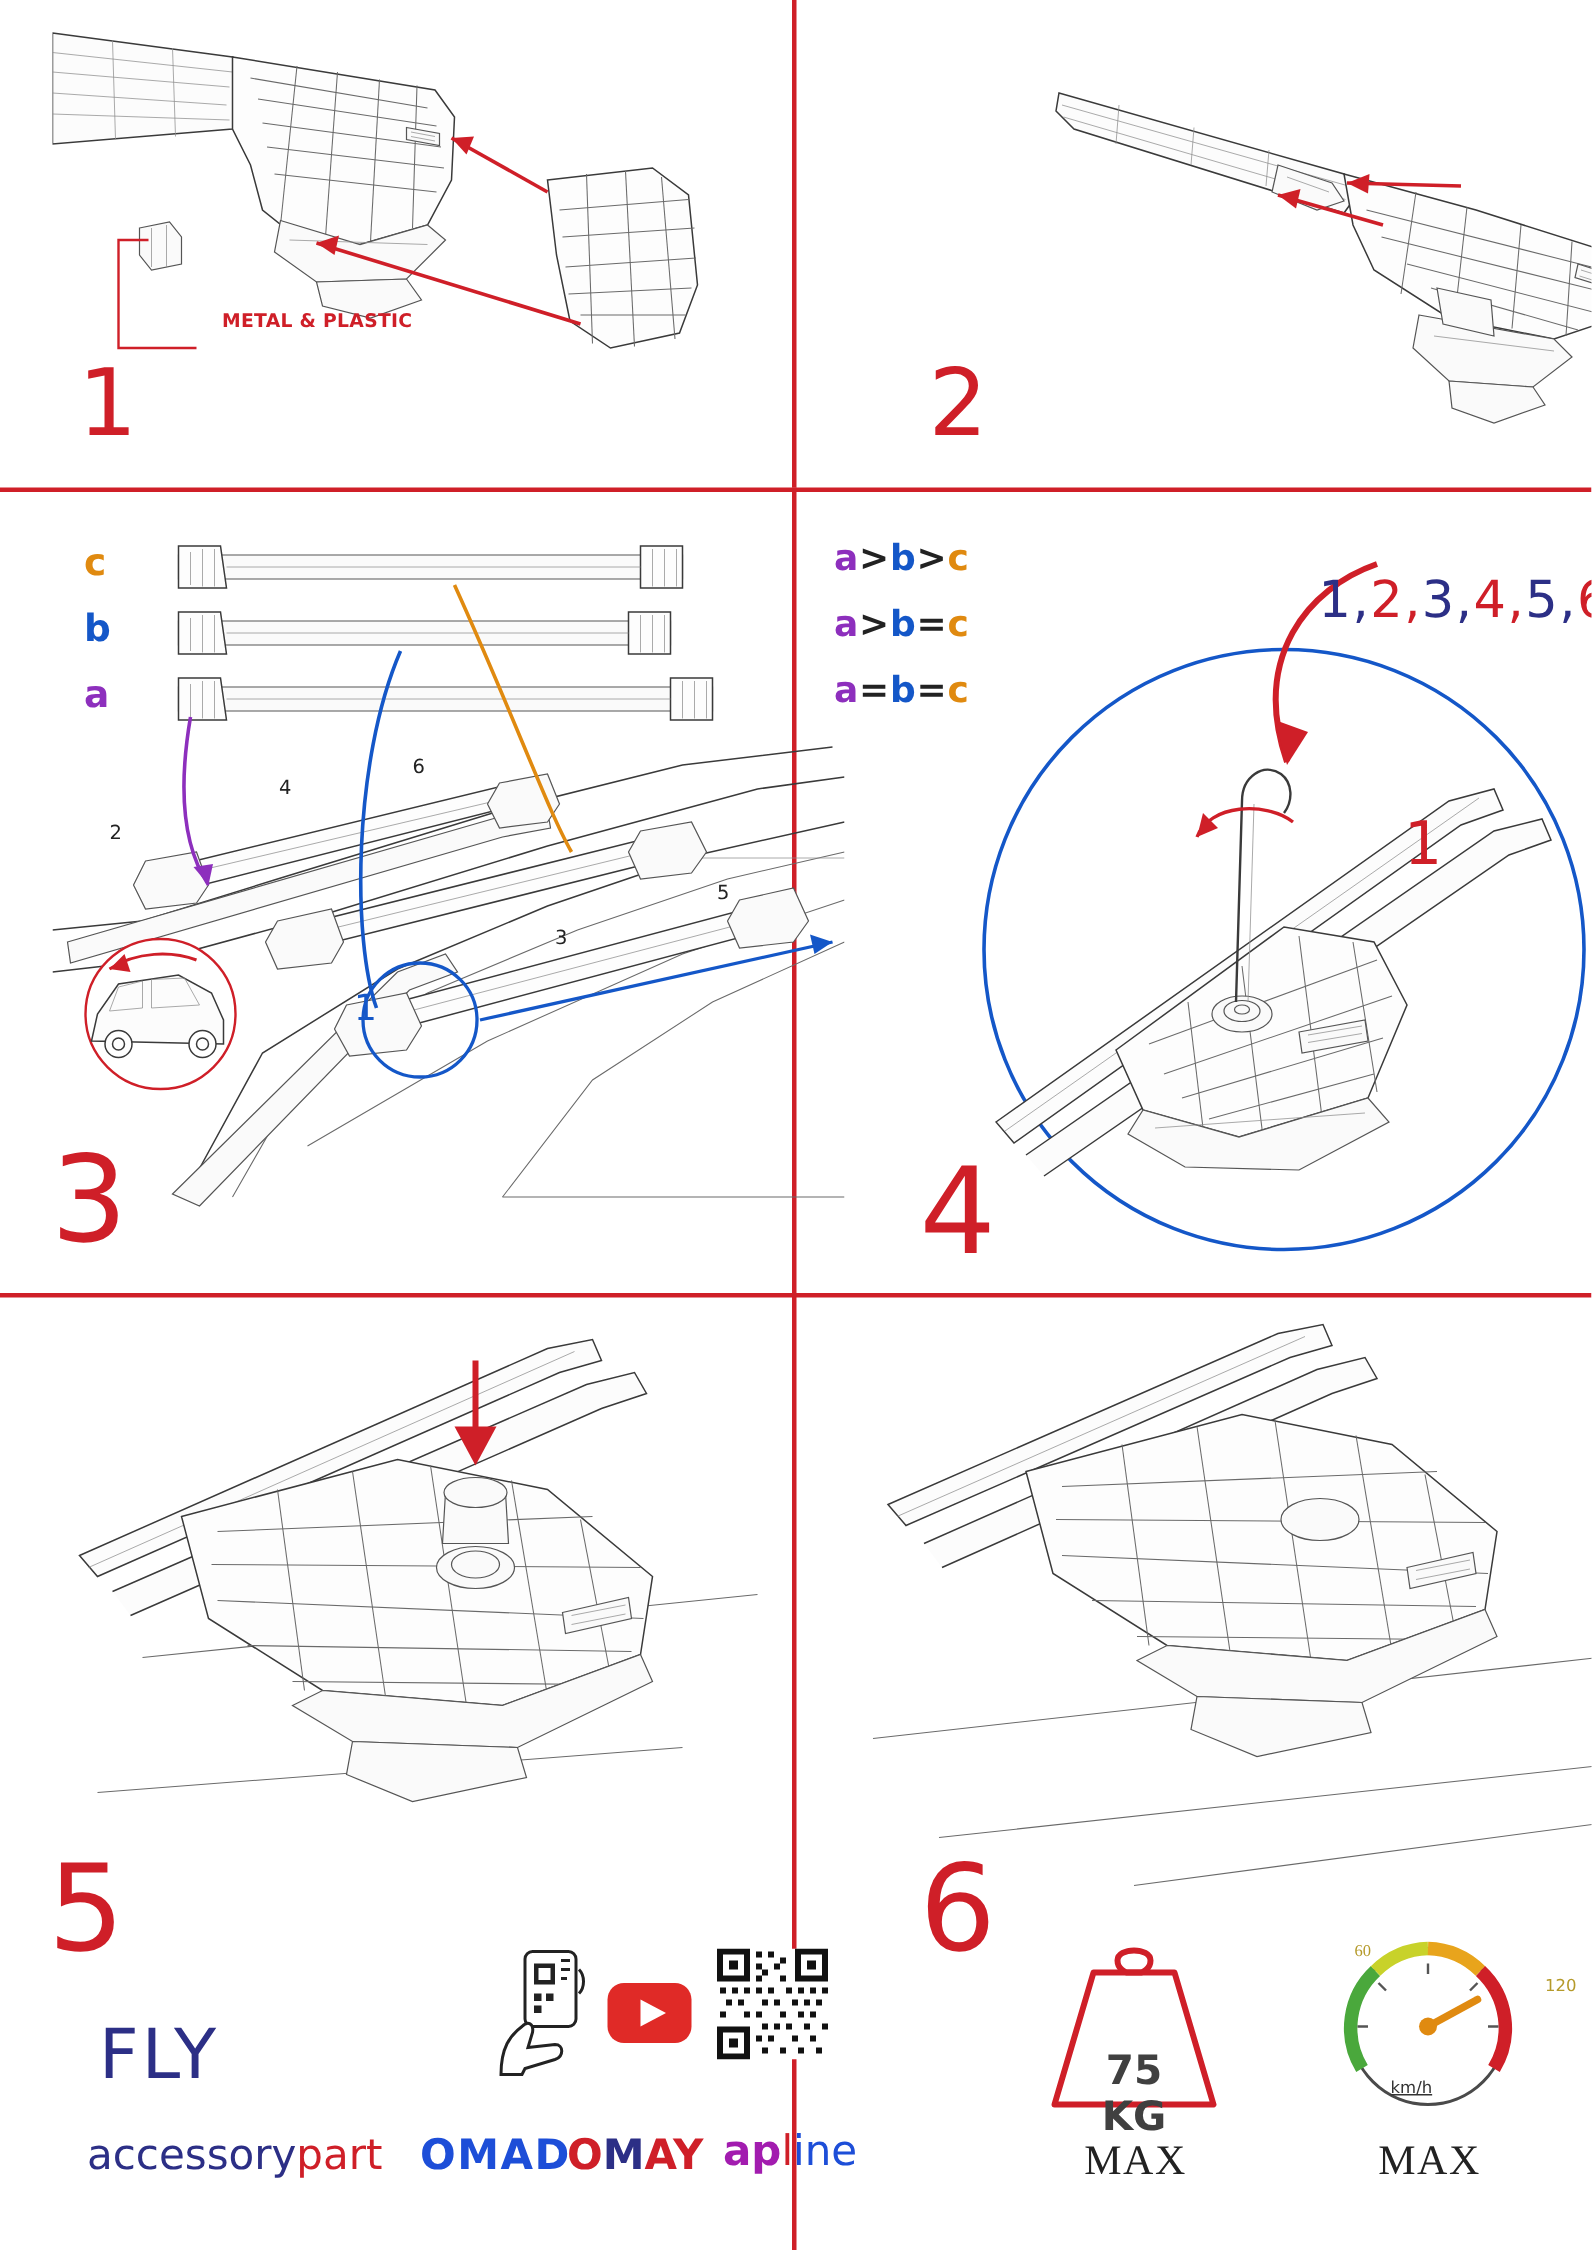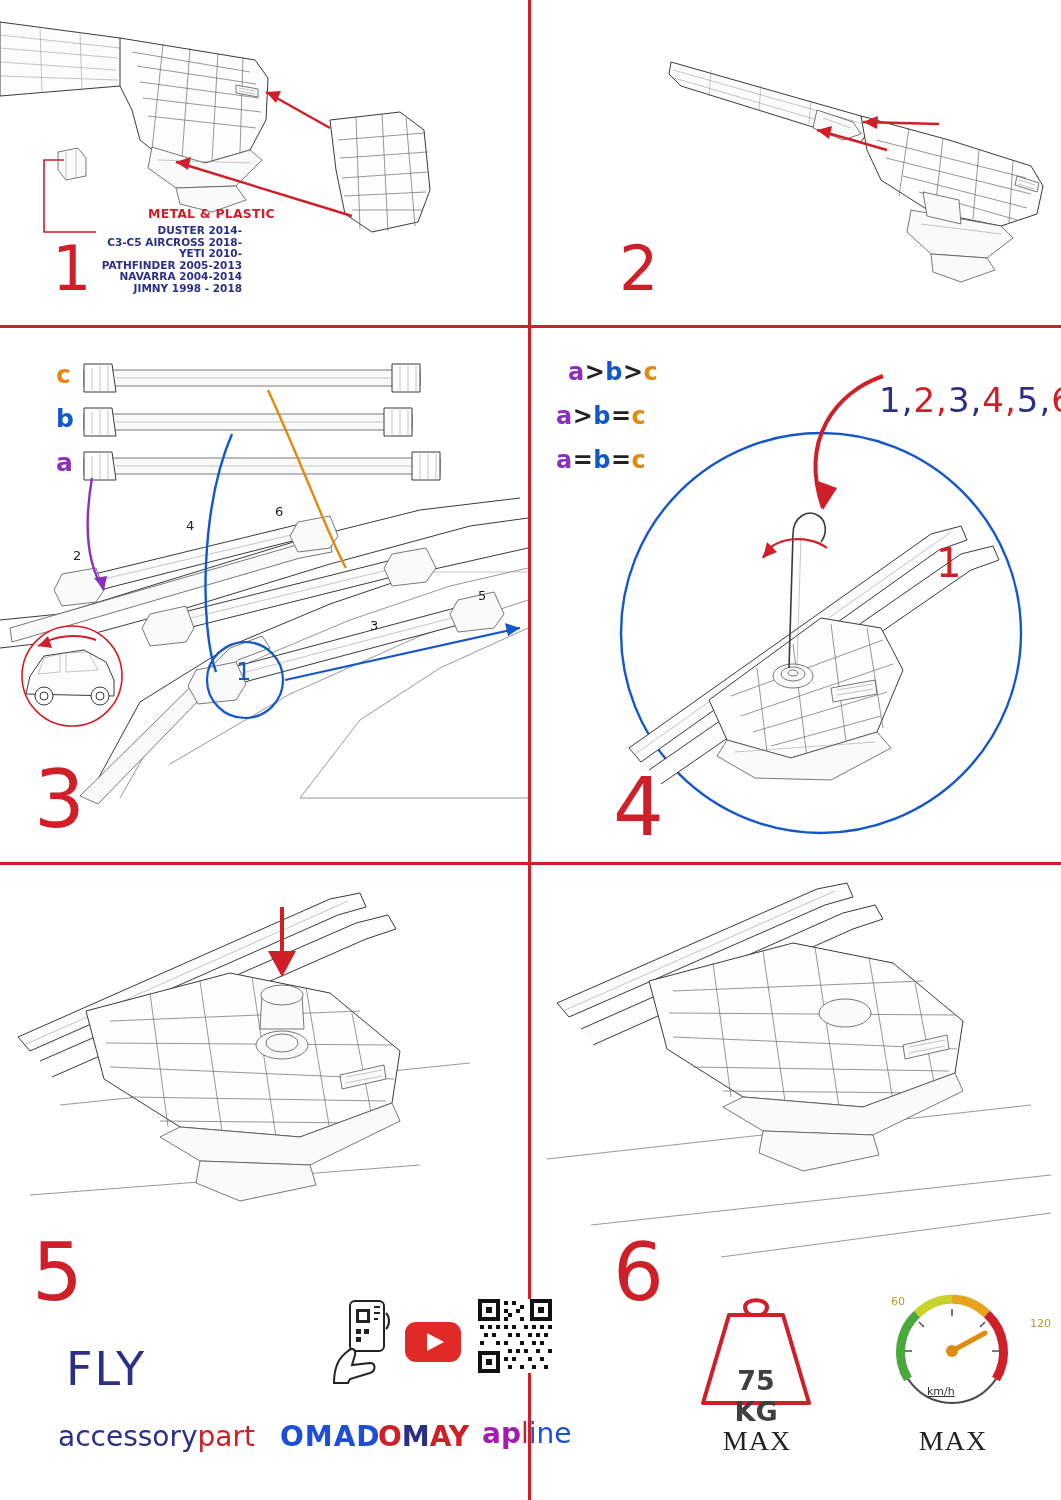--- a/index.html
+++ b/index.html
@@ -8,21 +8,21 @@
   
   .rule{position:absolute;left:0;width:1061px;height:3px;background:#cf1f28;}
   .rule.r1{top:325px;}
   .rule.r2{top:862px;}
   
   .vrule{position:absolute;width:3px;background:#cf1f28;}
   .vrule.v1{left:528px;top:0px;height:325px;}
   .vrule.v2{left:528px;top:325px;height:537px;}
   .vrule.v3{left:528px;top:862px;height:638px;}
 
-  .panel{position:absolute;}
+  .panel{position:absolute;padding-left:35px;}
   .step-num{position:absolute;color:#cf1f28;font-family:"DejaVu Sans",sans-serif;font-weight:400;line-height:1;}
 
   
   svg{display:block;}
   .ln{fill:none;stroke:#3a3a3a;stroke-width:1;}
   .ln-thin{fill:none;stroke:#6a6a6a;stroke-width:.7;}
   .ln-fine{fill:none;stroke:#8d8d8d;stroke-width:.5;}
   .fillbody{fill:#fdfdfd;stroke:#3a3a3a;stroke-width:1;}
   .fillbody2{fill:#fafafa;stroke:#555;stroke-width:.8;}
   .red{fill:none;stroke:#cf1f28;stroke-width:2.4;}
@@ -138,28 +138,20 @@
       <g class="red">
         <path d="M330,128 L266,92"></path>
         <path d="M352,216 L176,162"></path>
         <path d="M64,160 L44,160 L44,232 L96,232" stroke-width="1.6"></path>
       </g>
       <polygon class="redf" points="266,92 281,91 276,103"></polygon>
       <polygon class="redf" points="176,162 191,157 188,170"></polygon>
     </svg>
 
     <div class="metal-title" style="left:148px;top:206px;">METAL &amp; PLASTIC</div>
-    <div class="metal-list" style="left:0px;top:225px;width:242px;">
-      <div>DUSTER 2014-</div>
-      <div>C3-C5 AIRCROSS 2018-</div>
-      <div>YETI 2010-</div>
-      <div>PATHFINDER 2005-2013</div>
-      <div>NAVARRA 2004-2014</div>
-      <div>JIMNY 1998 - 2018</div>
-    </div>
     <div class="step-num" style="left:52px;top:238px;font-size:62px;">1</div>
   </div>
 
   <div class="panel" style="left:531px;top:0;width:530px;height:325px;">
     <svg width="530" height="325" viewBox="0 0 530 325">
 
       <g class="ln">
         <path d="M140,62 L330,116 L340,128 L330,142 L150,86 L138,74 Z" fill="#fcfcfc"></path>
         <path d="M142,70 L333,124" class="ln-fine"></path>
         <path d="M143,78 L331,133" class="ln-fine"></path>
@@ -297,21 +289,21 @@
     <div class="tinynum" style="left:186px;top:190px;">4</div>
     <div class="tinynum" style="left:275px;top:176px;">6</div>
     <div class="tinynum" style="left:370px;top:290px;">3</div>
     <div class="tinynum" style="left:478px;top:260px;">5</div>
     <div class="bignum-blue" style="left:236px;top:330px;">1</div>
 
     <div class="step-num" style="left:34px;top:432px;font-size:80px;">3</div>
   </div>
 
   <div class="panel" style="left:556px;top:352px;width:160px;height:140px;">
-    <div class="eq" style="left:12px;top:6px;">
+    <div class="eq" style="left:0;top:6px;">
       <span class="a">a</span><span class="op">&gt;</span><span class="b">b</span><span class="op">&gt;</span><span class="c">c</span>
     </div>
     <div class="eq" style="left:0;top:50px;">
       <span class="a">a</span><span class="op">&gt;</span><span class="b">b</span><span class="op">=</span><span class="c">c</span>
     </div>
     <div class="eq" style="left:0;top:94px;">
       <span class="a">a</span><span class="op">=</span><span class="b">b</span><span class="op">=</span><span class="c">c</span>
     </div>
   </div>
 
@@ -558,19 +550,19 @@
       <line x1="73" y1="62" x2="106" y2="44" stroke="#e08a10" stroke-width="5" stroke-linecap="round"></line>
       <circle cx="73" cy="62" r="6" fill="#e08a10"></circle>
       <g stroke="#555" stroke-width="1.6">
         <line x1="40" y1="33" x2="45" y2="38"></line>
         <line x1="73" y1="20" x2="73" y2="27"></line>
         <line x1="106" y1="33" x2="101" y2="38"></line>
         <line x1="26" y1="62" x2="33" y2="62"></line>
         <line x1="120" y1="62" x2="113" y2="62"></line>
       </g>
     </svg>
-    <div class="gauge-num" style="left:360px;top:430px;">60</div>
+    <div class="gauge-num" style="left:372px;top:430px;font-family:Liberation Serif, serif;">60</div>
     <div class="gauge-num" style="left:462px;top:452px;margin-left:37px;">120</div>
     <div class="kmh" style="left:396px;top:520px;">km/h</div>
     <div class="maxlabel" style="left:362px;top:560px;width:120px;text-align:center;">MAX</div>
   </div>
 
 </div>
 
 </body></html>

